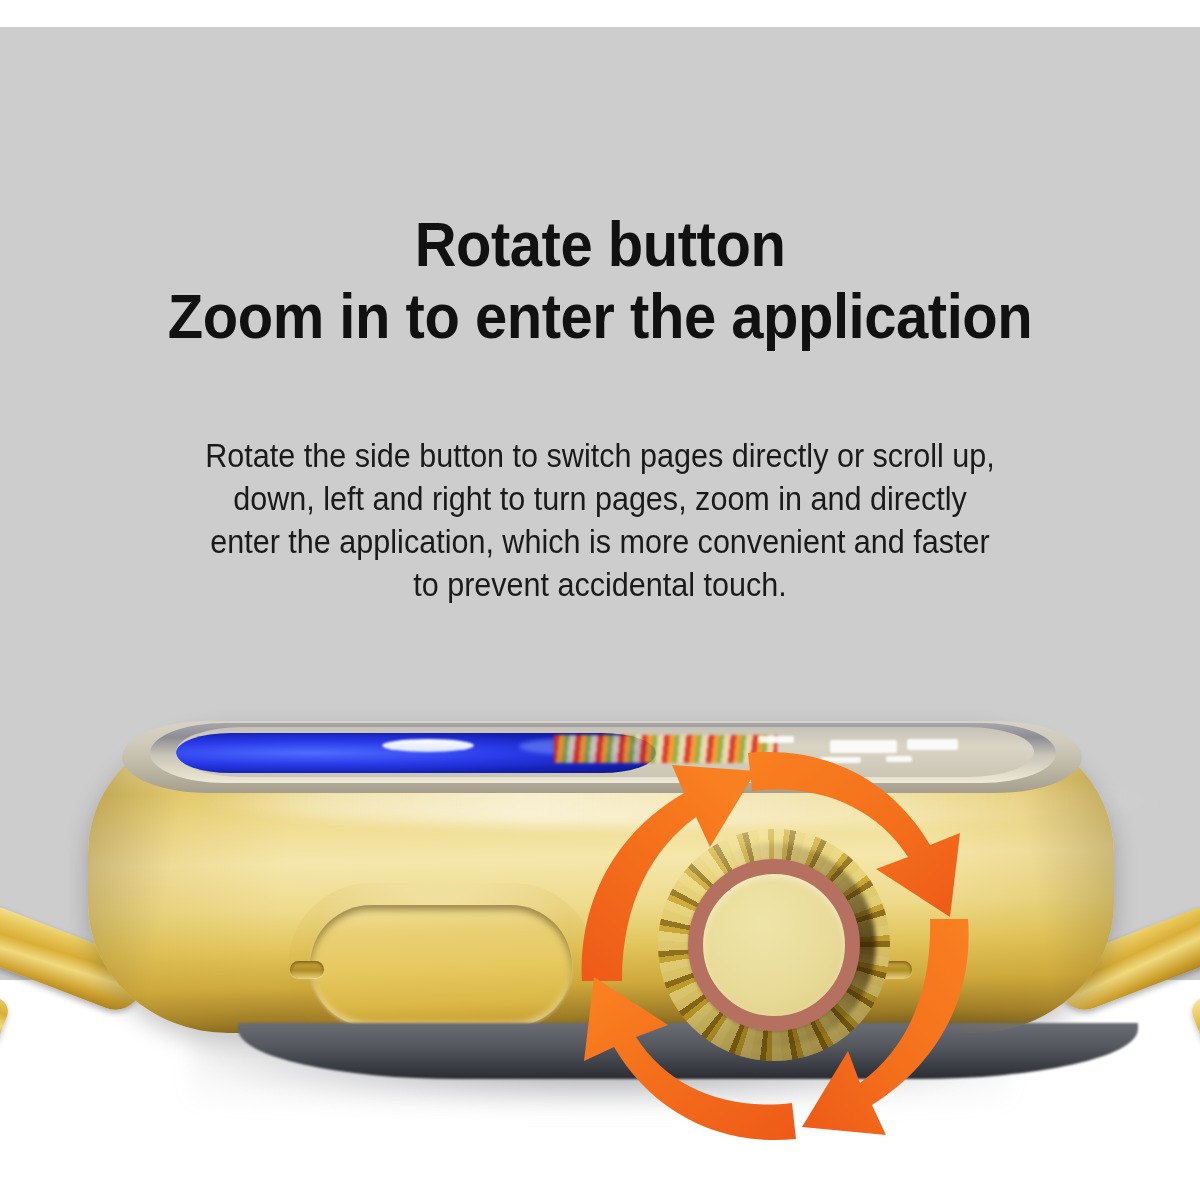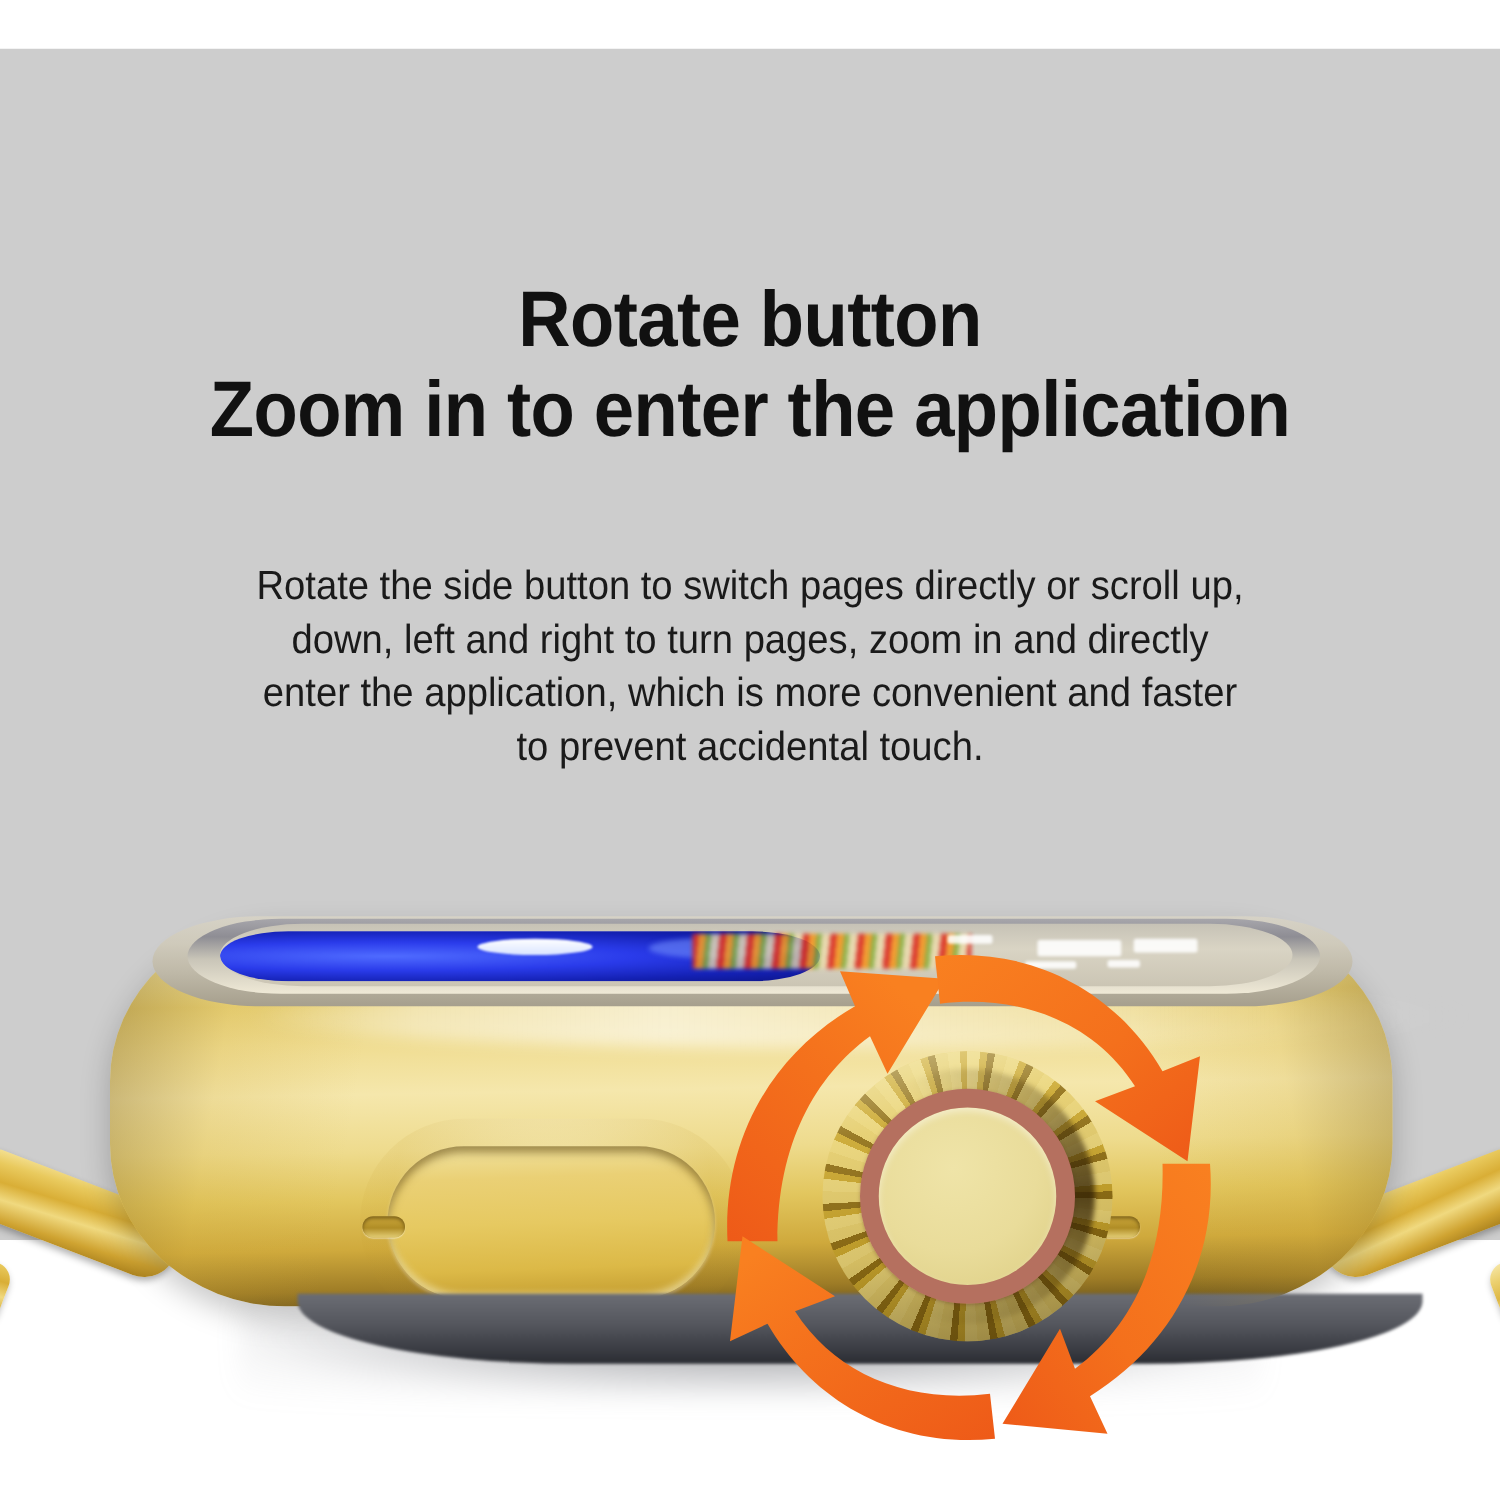--- a/index.html
+++ b/index.html
@@ -12,21 +12,21 @@
   }
   #stage{
     position:relative;
     width:1200px;height:1200px;
     background:#ffffff;
     overflow:hidden;
   }
   
   .panel{
     position:absolute;
-    left:0;top:39px;
+    left:0;top:27px;
     width:1200px;height:953px;
     background:#cdcdcd;
   }
 
   
   .headline{
     position:absolute;
     left:0;right:0;
     text-align:center;
     color:#111111;

